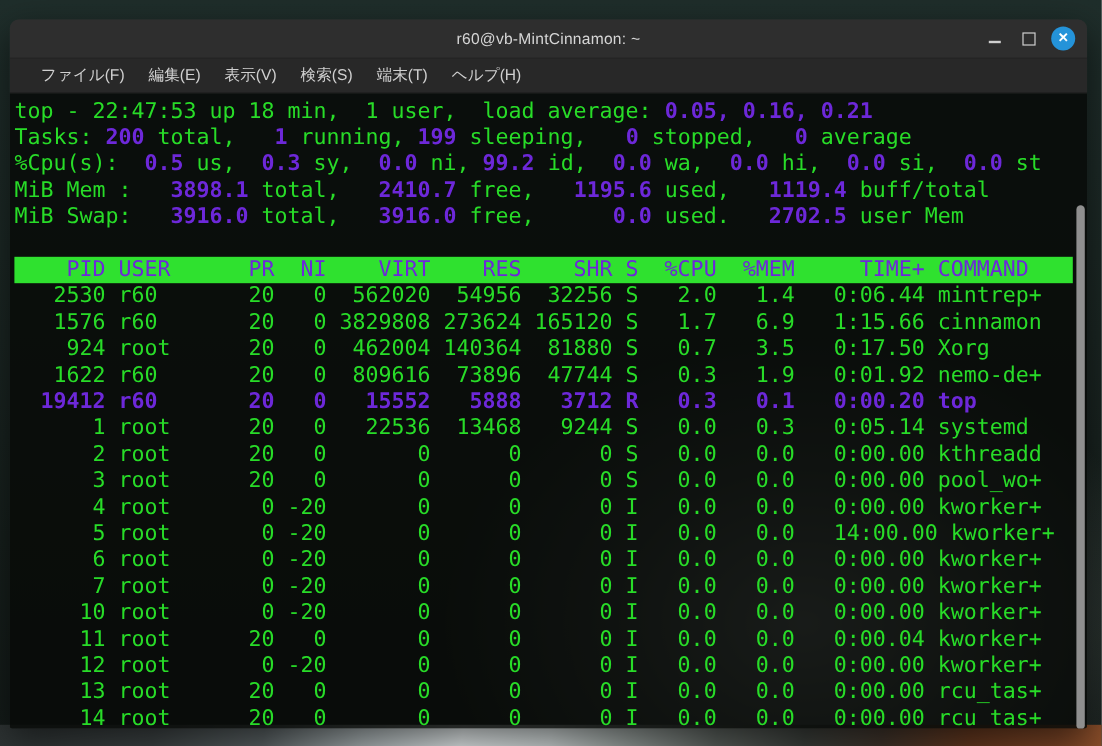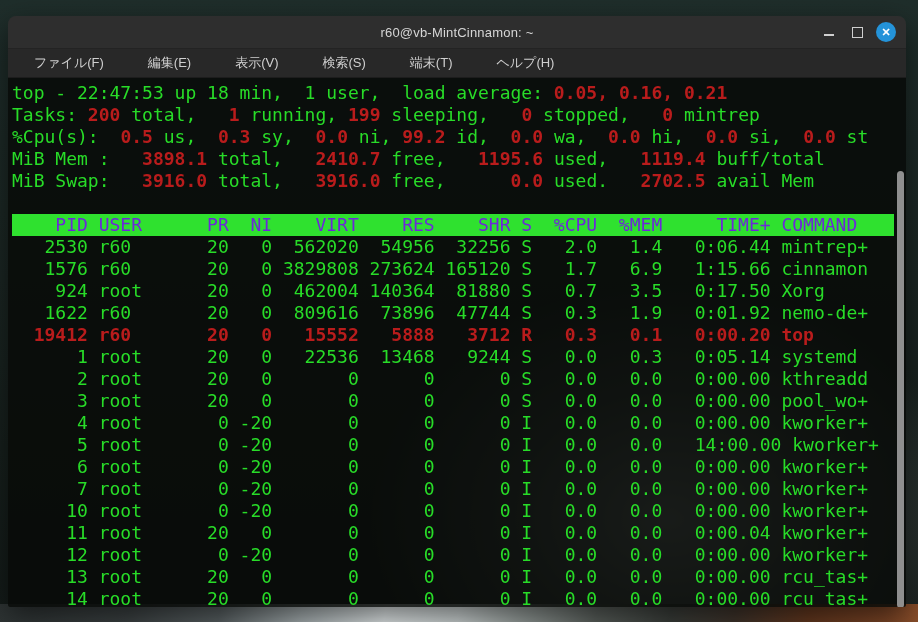--- a/index.html
+++ b/index.html
@@ -22,29 +22,29 @@
   .controls{position:absolute;right:10px;top:0;height:32px;display:flex;
     align-items:center;gap:10px;}
   .btn-min,.btn-max{width:18px;height:18px;display:flex;align-items:center;
     justify-content:center;color:#cfcfcf;cursor:default;}
   .btn-min .bar{width:10px;height:2px;background:#cfcfcf;margin-top:6px;}
   .btn-max .box{width:9px;height:9px;border:1.5px solid #cfcfcf;}
   .btn-close{width:20px;height:20px;border-radius:50%;background:#2493d9;
     color:#fff;font-size:11px;font-weight:bold;display:flex;align-items:center;
     justify-content:center;line-height:1;}
   .menubar{height:28px;background:#282828;display:flex;align-items:center;
-    padding-left:16px;flex:0 0 28px;border-bottom:1px solid #1d1d1d;gap:24px;}
+    padding-left:16px;flex:0 0 28px;border-bottom:1px solid #1d1d1d;}
   .menu-item{color:#d0d0d0;font-size:13px;padding:4px 10px;white-space:nowrap;}
   
   .terminal{flex:1;position:relative;background:rgba(8,10,8,0.87);
     padding:4px 0 0 4px;box-sizing:border-box;
     font-family:"DejaVu Sans Mono","Liberation Mono",monospace;
     font-size:18px;line-height:22px;color:#28dc28;}
   .tline{white-space:pre;height:22px;}
-  .tline .b,.tline.b{font-weight:bold;color:#b91c1c;}
+  .tline .b,.tline.b{font-weight:bold;color:#6d28d9;}
   .blank-line{height:22px;}
   .row-header{white-space:pre;height:22px;background:#2fe12f;color:#6d28d9;
     width:calc(100% - 12px);}
   .scroll-thumb{position:absolute;right:2px;top:93px;bottom:2px;width:7px;
     background:#8f8f8f;border-radius:4px;}
 </style>
 </head>
 <body>
 
 <div class="desktop">
@@ -71,24 +71,24 @@
       <span class="menu-item">編集(E)</span>
       <span class="menu-item">表示(V)</span>
       <span class="menu-item">検索(S)</span>
       <span class="menu-item">端末(T)</span>
       <span class="menu-item">ヘルプ(H)</span>
     </div>
 
   <div class="terminal">
     <div>
         <div class="tline"><span>top - 22:47:53 up 18 min,  1 user,  load average: </span><span class="b">0.05, 0.16, 0.21</span></div>
-        <div class="tline"><span>Tasks: </span><span class="b">200</span><span> total,   </span><span class="b">1</span><span> running, </span><span class="b">199</span><span> sleeping,   </span><span class="b">0</span><span> stopped,   </span><span class="b">0</span><span> mintrep</span></div>
+        <div class="tline"><span>Tasks: </span><span class="b">200</span><span> total,   </span><span class="b">1</span><span> running, </span><span class="b">199</span><span> sleeping,   </span><span class="b">0</span><span> stopped,   </span><span class="b">0</span><span> average</span></div>
         <div class="tline"><span>%Cpu(s):  </span><span class="b">0.5</span><span> us,  </span><span class="b">0.3</span><span> sy,  </span><span class="b">0.0</span><span> ni, </span><span class="b">99.2</span><span> id,  </span><span class="b">0.0</span><span> wa,  </span><span class="b">0.0</span><span> hi,  </span><span class="b">0.0</span><span> si,  </span><span class="b">0.0</span><span> st</span></div>
         <div class="tline"><span>MiB Mem :   </span><span class="b">3898.1</span><span> total,   </span><span class="b">2410.7</span><span> free,   </span><span class="b">1195.6</span><span> used,   </span><span class="b">1119.4</span><span> buff/total</span></div>
-        <div class="tline"><span>MiB Swap:   </span><span class="b">3916.0</span><span> total,   </span><span class="b">3916.0</span><span> free,      </span><span class="b">0.0</span><span> used.   </span><span class="b">2702.5</span><span> avail Mem</span></div>
+        <div class="tline"><span>MiB Swap:   </span><span class="b">3916.0</span><span> total,   </span><span class="b">3916.0</span><span> free,      </span><span class="b">0.0</span><span> used.   </span><span class="b">2702.5</span><span> user Mem</span></div>
       </div>
     <div class="blank-line"></div>
     <div class="row-header">    PID USER      PR  NI    VIRT    RES    SHR S  %CPU  %MEM     TIME+ COMMAND</div>
     <div>
         <div class="tline">   2530 r60       20   0  562020  54956  32256 S   2.0   1.4   0:06.44 mintrep+</div>
         <div class="tline">   1576 r60       20   0 3829808 273624 165120 S   1.7   6.9   1:15.66 cinnamon</div>
         <div class="tline">    924 root      20   0  462004 140364  81880 S   0.7   3.5   0:17.50 Xorg</div>
         <div class="tline">   1622 r60       20   0  809616  73896  47744 S   0.3   1.9   0:01.92 nemo-de+</div>
         <div class="tline b">  19412 r60       20   0   15552   5888   3712 R   0.3   0.1   0:00.20 top</div>
         <div class="tline">      1 root      20   0   22536  13468   9244 S   0.0   0.3   0:05.14 systemd</div>

